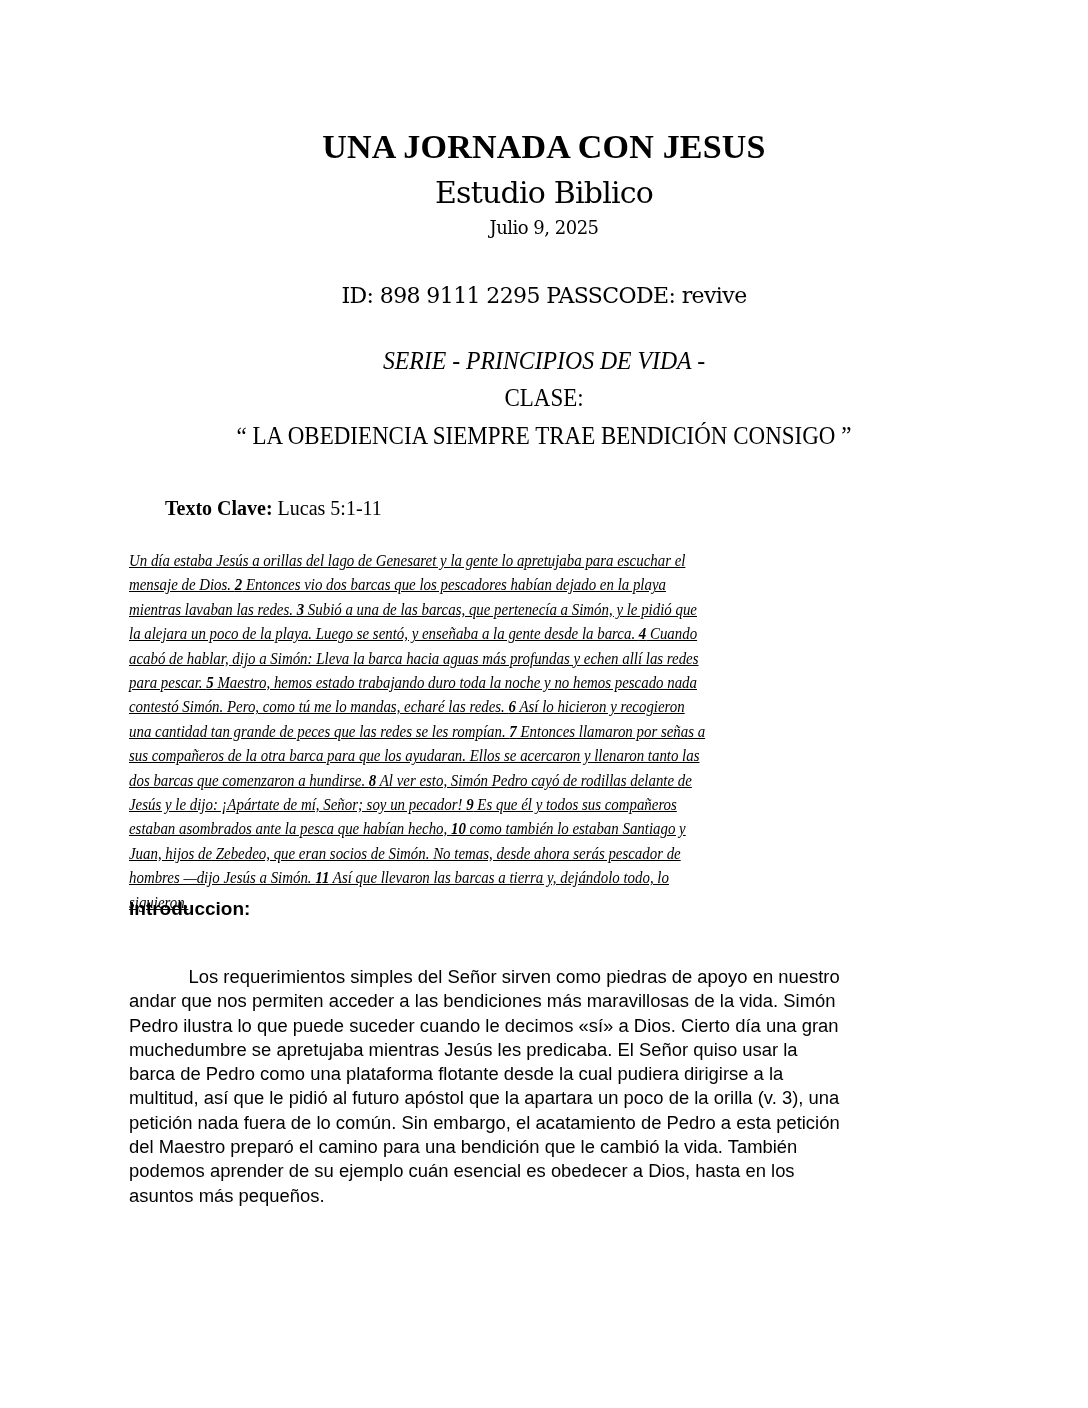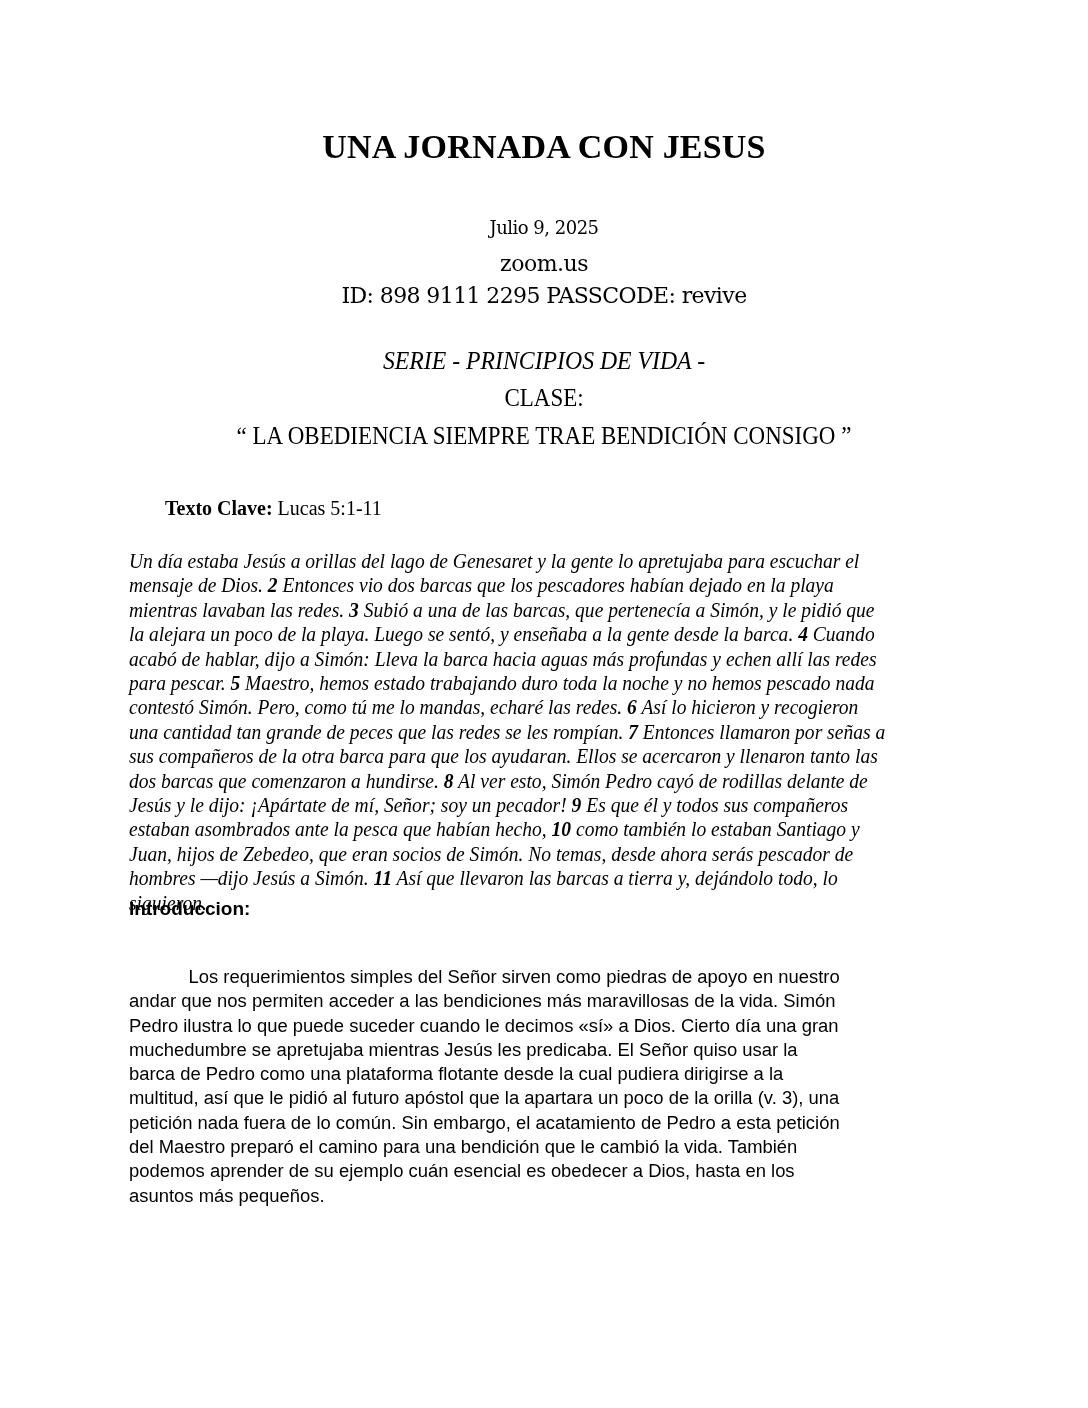--- a/index.html
+++ b/index.html
@@ -13,38 +13,38 @@
   .zoom { top: 251px; font-size: 22px; font-family: "DejaVu Serif", serif; letter-spacing: -0.5px; }
   .meet { top: 283px; font-size: 22px; font-family: "DejaVu Serif", serif; letter-spacing: -0.6px; }
 
   .serie { top: 347px; font-size: 25px; font-style: italic; font-family: "Liberation Serif", serif; transform: scaleX(0.95); }
   .clase { top: 384px; font-size: 25px; font-family: "Liberation Serif", serif; transform: scaleX(0.92); }
   .lesson { top: 422px; font-size: 25px; font-family: "Liberation Serif", serif; transform: scaleX(0.92); }
 
   .key { position: absolute; left: 135px; top: 497px; font-size: 20px; font-family: "Liberation Serif", serif; white-space: nowrap; margin-left: 30px; }
   .key b { font-weight: bold; }
 
-  .scripture { position: absolute; left: 129px; top: 549px; width: 900px; font-family: "Liberation Serif", serif; font-style: italic; font-size: 21px; line-height: 24.4px; }
+  .scripture { position: absolute; left: 129px; top: 549px; width: 900px; font-family: "Liberation Serif", serif; font-style: italic; font-size: 16px; line-height: 24.4px; text-decoration: underline; }
   .scripture .ln { display: block; white-space: nowrap; transform-origin: left center; transform: scaleX(0.93); }
   .scripture b { font-weight: bold; }
 
   .intro-h { position: absolute; left: 129px; top: 898px; font-family: "Liberation Sans", sans-serif; font-weight: bold; font-size: 19px; white-space: nowrap; }
 
   .intro { position: absolute; left: 129px; top: 965px; width: 900px; font-family: "Liberation Sans", sans-serif; font-size: 19.2px; line-height: 24.3px; }
   .intro .ln { display: block; white-space: nowrap; transform-origin: left center; transform: scaleX(0.96); }
   .intro .indent { padding-left: 62px; }
 </style>
 </head>
 <body>
 
 <div class="page">
 
   <div class="center title">UNA JORNADA CON JESUS</div>
+  <div class="center subtitle">Estudio Biblico</div>
   <div class="center date">Julio 9, 2025</div>
-  <div class="center zoom">zoom.us</div>
   <div class="center meet">ID: 898 9111 2295 PASSCODE: revive</div>
 
   <div class="center serie">SERIE  - PRINCIPIOS DE VIDA  -</div>
   <div class="center clase">CLASE:</div>
   <div class="center lesson">“ LA OBEDIENCIA SIEMPRE TRAE BENDICIÓN CONSIGO ”</div>
 
   <div class="key"><b>Texto Clave:</b><span> Lucas 5:1-11</span></div>
 
   <div class="scripture" id="scripture">
       <span class="ln"><span>Un día estaba Jesús a orillas del lago de Genesaret y la gente lo apretujaba para escuchar el</span></span>

